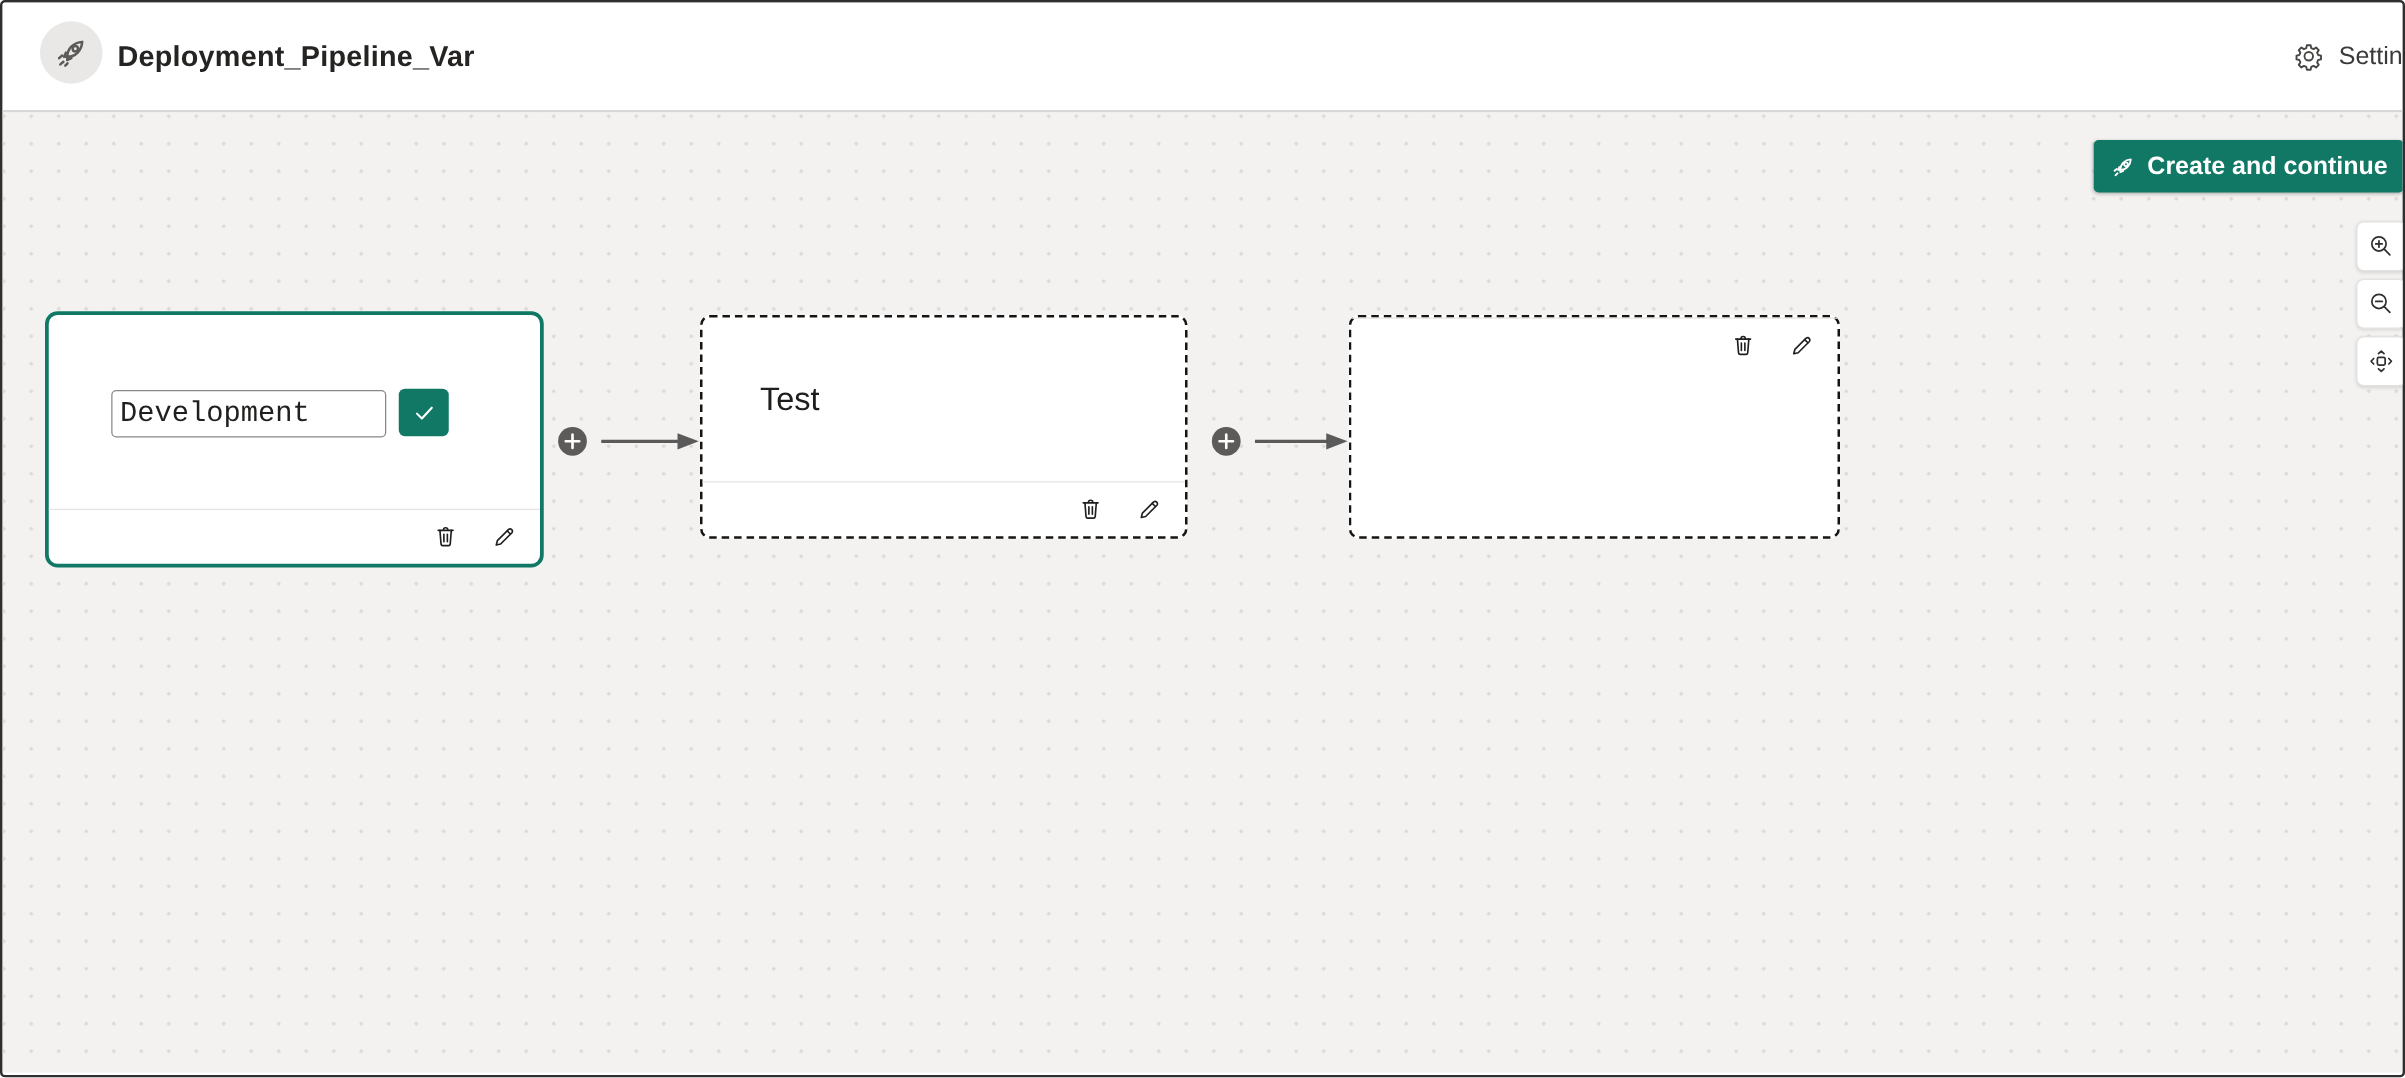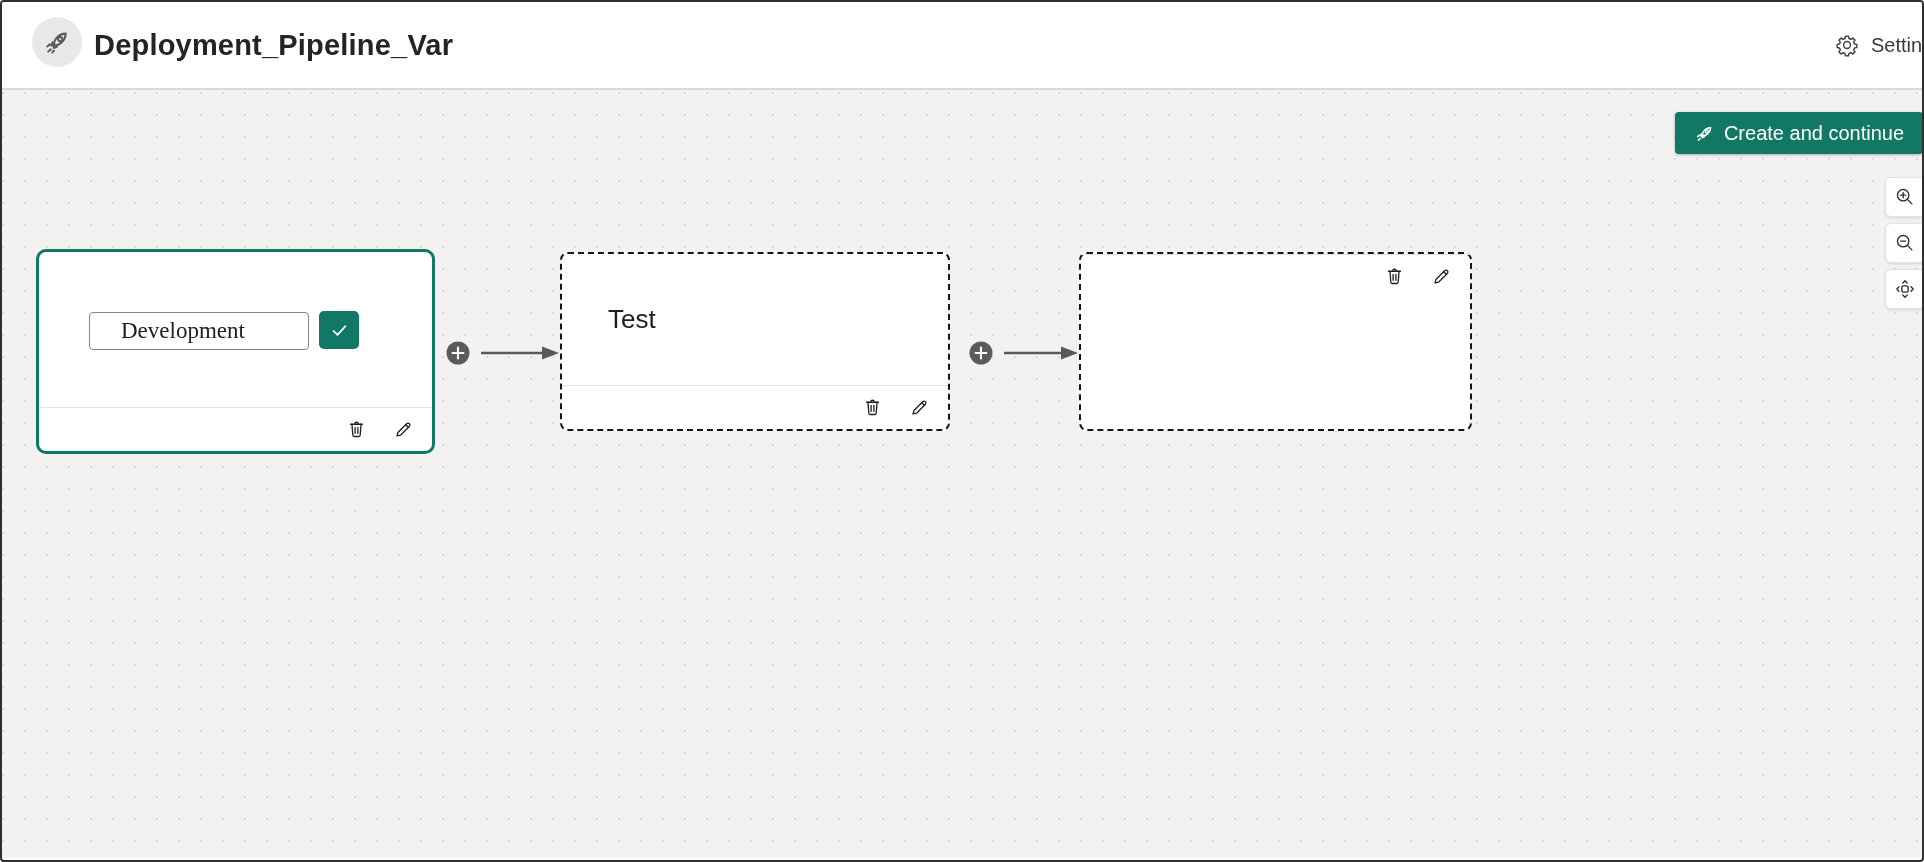--- a/index.html
+++ b/index.html
@@ -7,54 +7,54 @@
     font-family:"Liberation Sans","DejaVu Sans",sans-serif; background:#fff; }
 
   .screen { position:relative; width:1924px; height:862px;
     border:2px solid #2f2f2f; border-radius:4px; overflow:hidden; background:#fff; }
 
   
   .app-header { position:relative; height:88px; background:#ffffff;
     border-bottom:2px solid #d9d8d6; display:flex; align-items:center; }
   .avatar { position:absolute; left:30px; top:15px; width:50px; height:50px;
     border-radius:50%; background:#e9e8e7; display:flex; align-items:center; justify-content:center; }
-  .page-title { margin-left:92px; font-size:29px; font-weight:700; color:#252423; letter-spacing:.2px; }
+  .page-title { margin-left:92px; font-size:23px; font-weight:700; color:#252423; letter-spacing:.2px; }
   .settings { position:absolute; left:1833px; top:0; height:100%;
     display:flex; align-items:center; gap:12px; white-space:nowrap; cursor:pointer; }
   .settings-label { font-size:20px; color:#3b3a39; }
 
   
   .canvas { position:relative; height:768px; background-color:#f3f2f1;
     background-image:radial-gradient(circle,#dcdad8 1.2px,transparent 1.4px);
     background-size:22px 22px; background-position:12px 14px; }
 
   .create-btn { position:absolute; left:1673px; top:22px; width:248px; height:42px;
     background:#117865; border:none; border-radius:4px; color:#ffffff;
-    font-family:inherit; font-size:20px; font-weight:400; display:flex; align-items:center;
+    font-family:inherit; font-size:20px; font-weight:700; display:flex; align-items:center;
     justify-content:center; gap:9px; cursor:pointer; box-shadow:0 1px 3px rgba(0,0,0,.28);text-align:center; }
 
   .zoom-stack { position:absolute; left:1883px; top:87px; display:flex; flex-direction:column; gap:6px; }
   .zoom-btn { width:40px; height:40px; background:#ffffff; border:1px solid #e4e2e0;
     border-radius:6px; display:flex; align-items:center; justify-content:center;
     cursor:pointer; box-shadow:0 1px 3px rgba(0,0,0,.12); }
 
   
   .stage { position:absolute; background:#ffffff; display:flex; flex-direction:column; }
   .stage-active { left:34px; top:159px; width:399px; height:205px;
     border:3px solid #117865; border-radius:10px; }
   .stage-dashed { border:2px dashed #161514; border-radius:8px; width:390px; height:179px; top:162px; }
   .stage-test { left:558px; }
   .stage-prod { left:1077px; width:393px; }
 
   .stage-content { flex:1; position:relative; display:flex; align-items:center; }
   .stage-label { padding-left:46px; font-size:26px; color:#1f1e1d; }
 
   .stage-name-input { position:absolute; left:50px; top:60px; width:220px; height:38px;
-    border:1px solid #8a8886; border-radius:4px; font-family:Liberation Serif, serif; font-size:23px;
-    color:#201f1e; padding:0 31px; outline:none; background:#fff; }
+    border:1px solid #8a8886; border-radius:4px; font-family:Liberation Mono, monospace; font-size:23px;
+    color:#201f1e; padding:0 6px; outline:none; background:#fff; }
   .confirm-btn { position:absolute; left:280px; top:59px; width:40px; height:38px;
     background:#117865; border:none; border-radius:5px; display:flex;
     align-items:center; justify-content:center; cursor:pointer; }
 
   .stage-footer { height:44px; border-top:1px solid #e6e4e2; display:flex;
     align-items:center; justify-content:flex-end; gap:26px; padding-right:18px; }
   .icon-btn { background:none; border:none; cursor:pointer; display:flex;
     align-items:center; justify-content:center; padding:0; }
 
   

